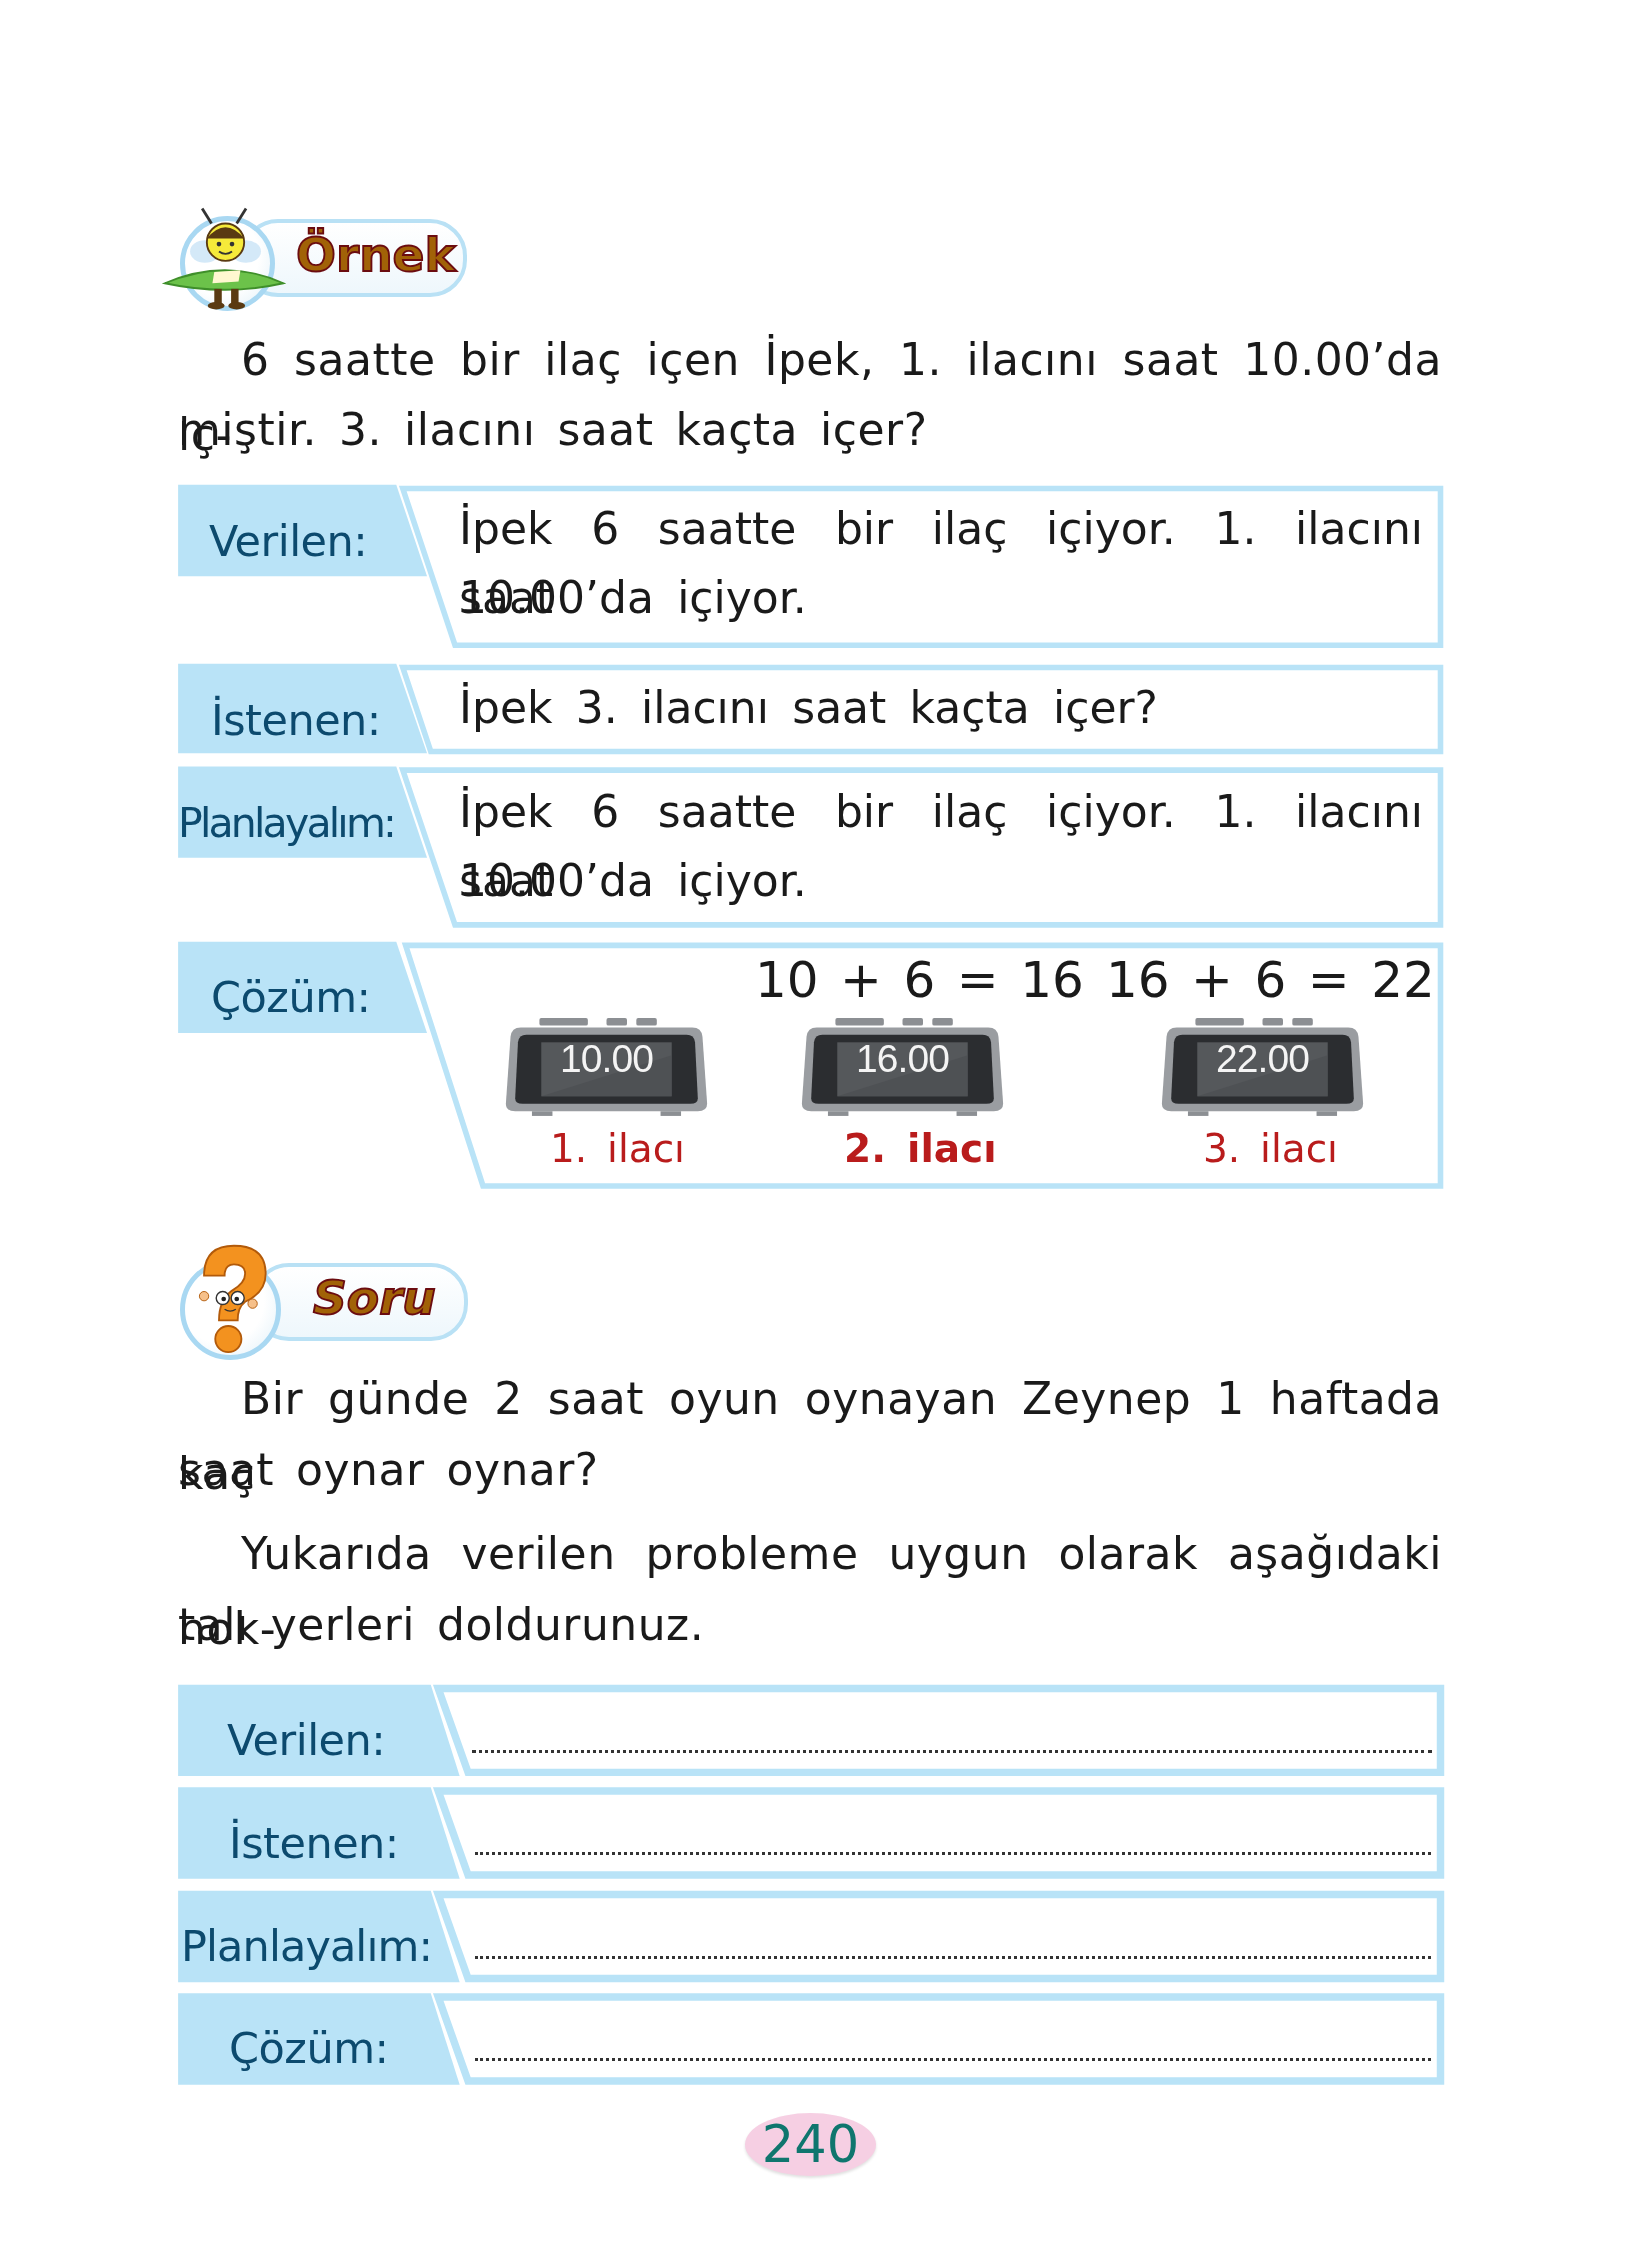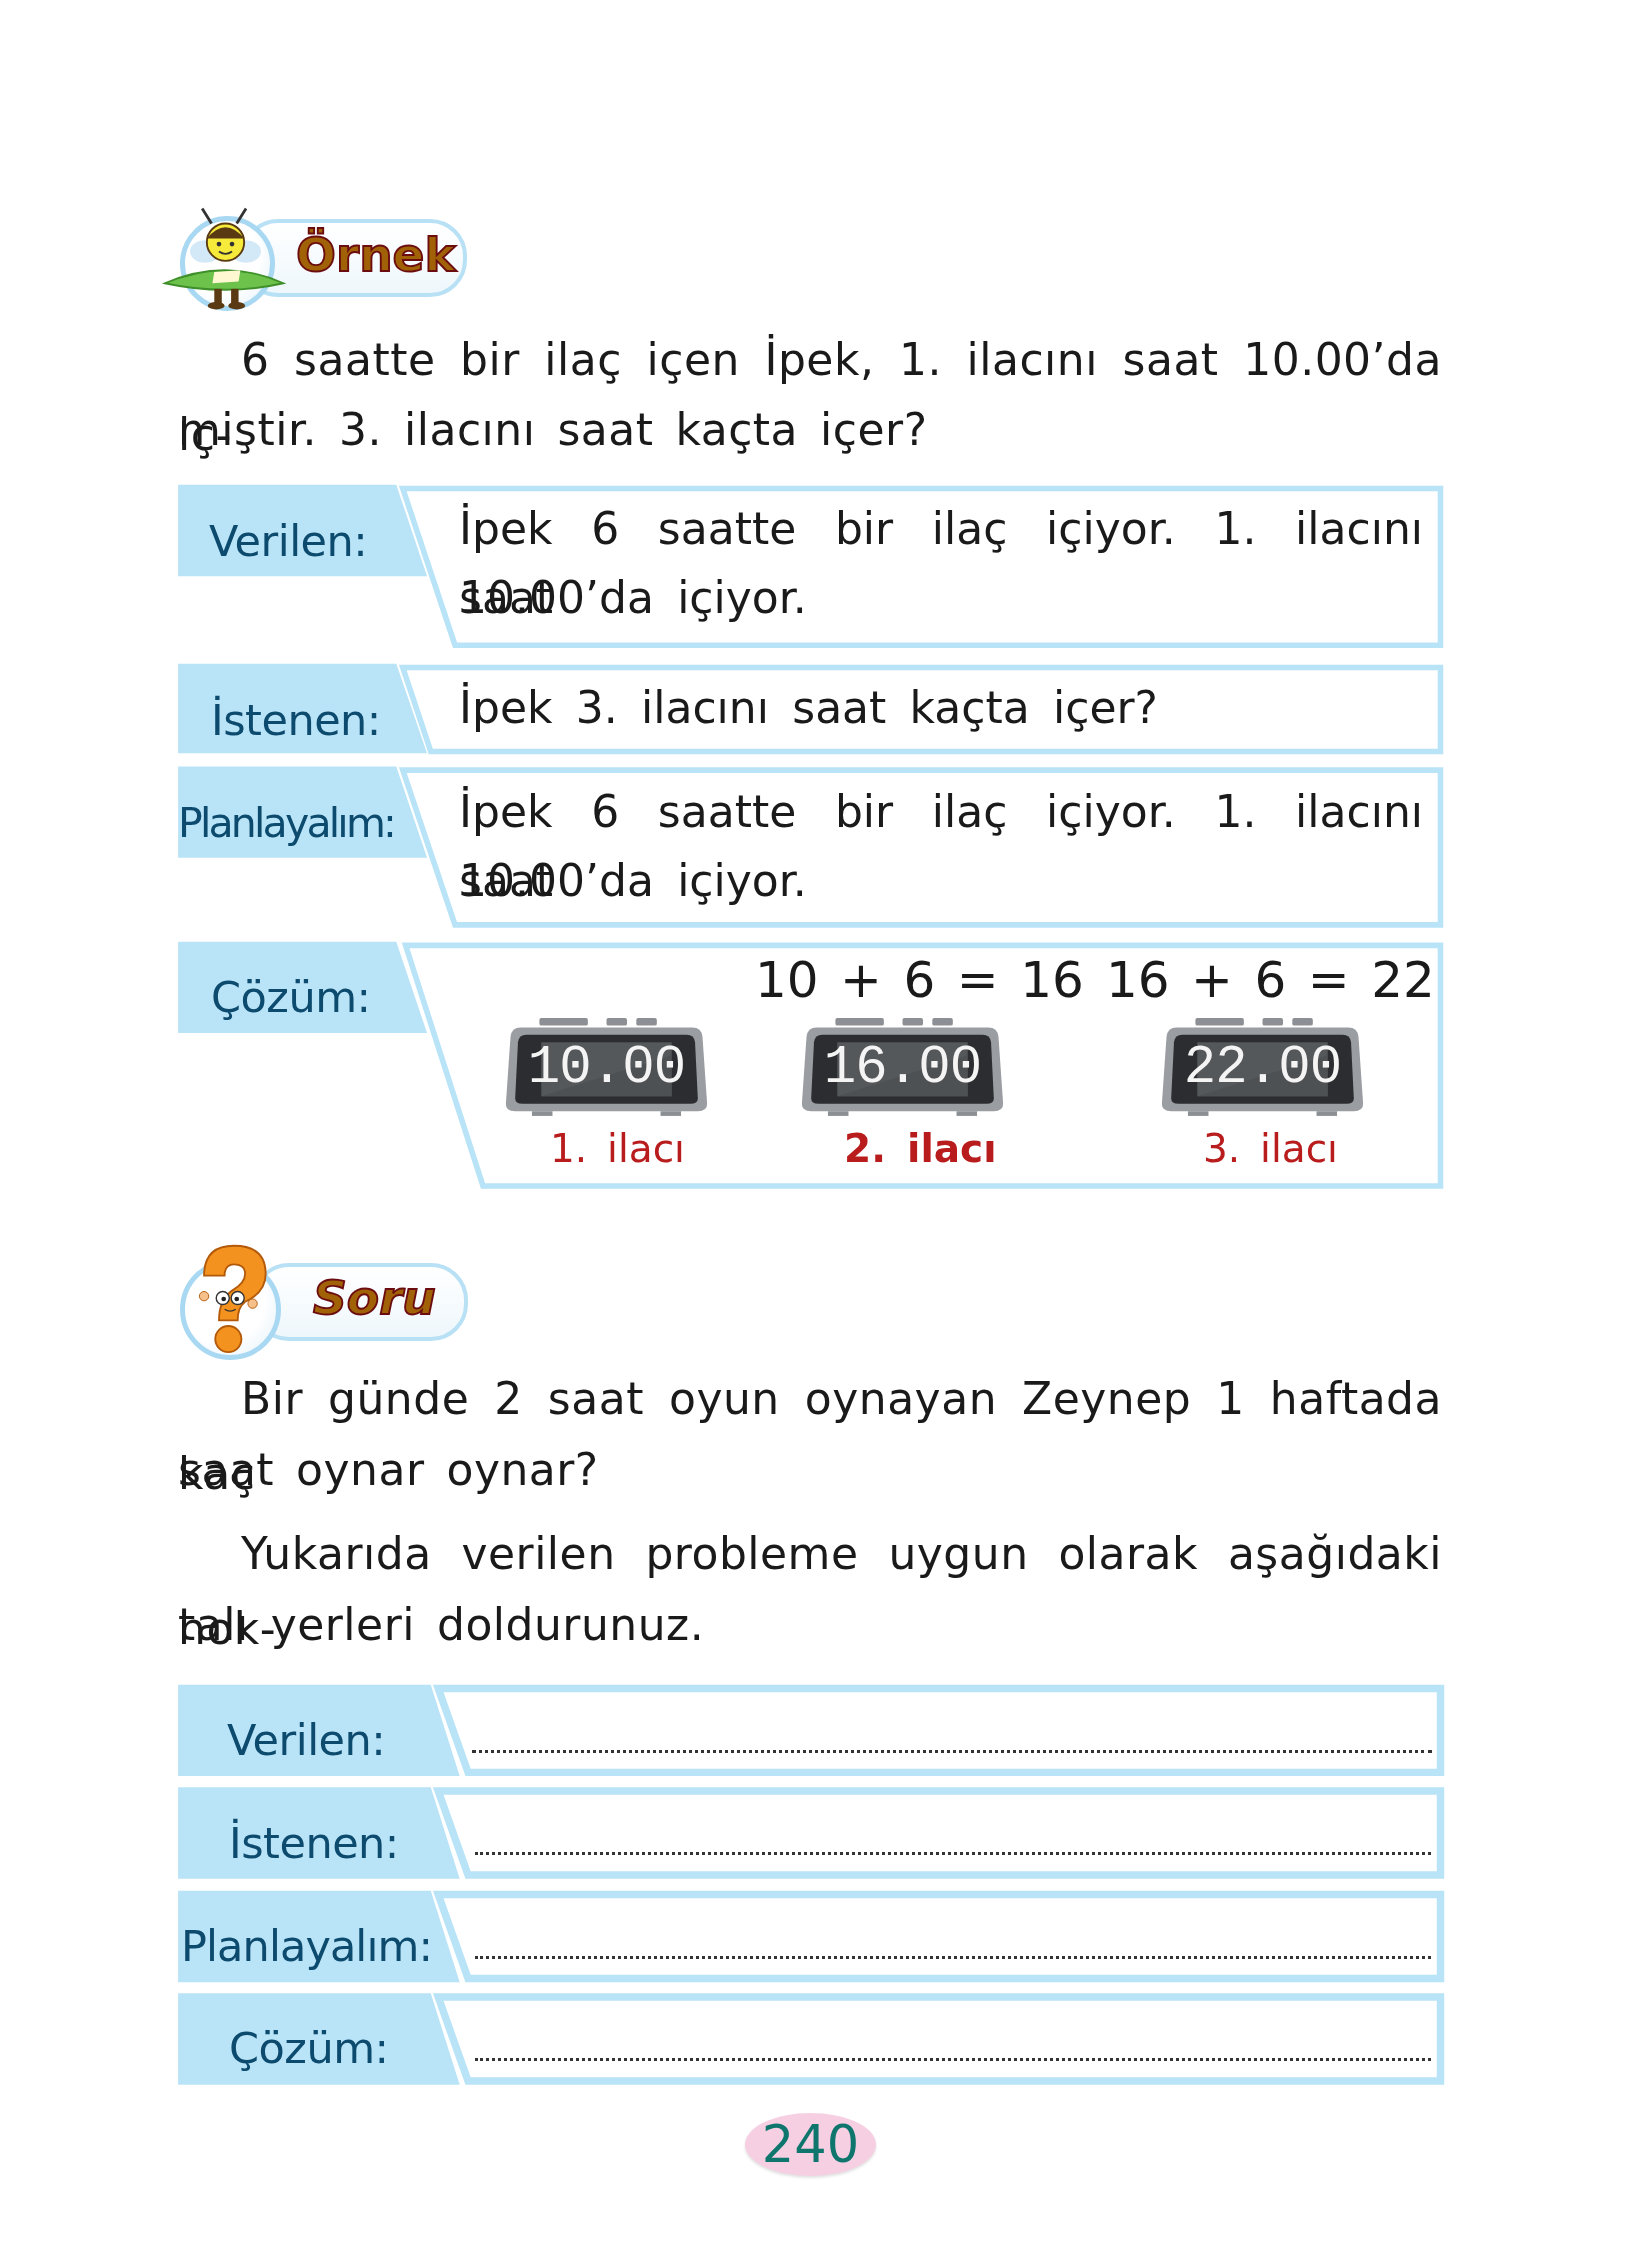--- a/index.html
+++ b/index.html
@@ -13,21 +13,21 @@
   .box-text { font-size:44px; line-height:69px; word-spacing:9.3px; text-align:justify; text-align-last:left; }
   .badge-pill { position:absolute; border:4.7px solid #b9e1f5; border-radius:37px;
                 background:linear-gradient(#ffffff,#eef7fc); box-sizing:border-box; }
   .badge-text { position:absolute; font-family:"DejaVu Sans", sans-serif; font-weight:bold;
                 color:#a16207; font-size:47px; -webkit-text-stroke:1.9px #6b0c10; letter-spacing:0px; }
   .badge-circle { position:absolute; border-radius:50%; background:radial-gradient(circle at 40% 40%, #ffffff 55%, #dfeff8 100%);
                   border:5.6px solid #a9d8f2; box-sizing:border-box; }
   .eq { font-size:50px; position:absolute; white-space:nowrap; word-spacing:5.6px; }
   .clock { position:absolute; width:205px; height:98px; }
   .clock-time { position:absolute; left:0; right:0; top:18.6px; text-align:center; color:#f4f4f4;
-                font-size:54px; font-family:Liberation Mono, monospace; letter-spacing:-0.9px; }
+                font-size:39px; font-family:Liberation Sans, sans-serif; letter-spacing:-0.9px; }
   .ilac { position:absolute; color:#b91c1c; font-size:39px; white-space:nowrap; word-spacing:7.5px; }
   .dots { position:absolute; border-bottom:3.7px dotted #333; height:0; }
   .page-num-bg { position:absolute; left:745px; top:2113px; width:131px; height:63px; border-radius:50%;
                  background:#f6cfe3; box-shadow:0 1.9px 2.8px rgba(0,0,0,0.12); }
   .page-num { position:absolute; left:745px; top:2113px; width:131px; height:63px; line-height:63px; text-align:center;
               font-size:51px; color:#0f766e; }
 </style>
 </head>
 <body>
 

